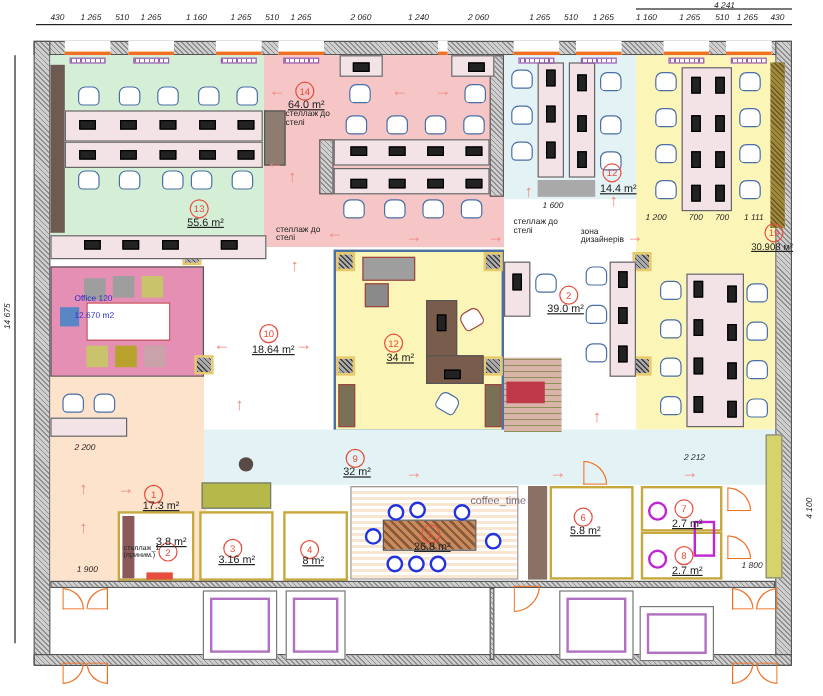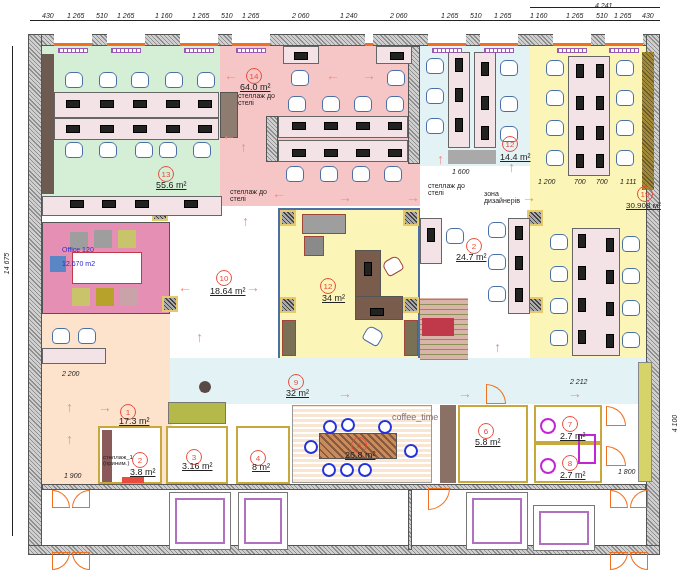--- a/index.html
+++ b/index.html
@@ -302,21 +302,21 @@
 <span class="note" style="left:392px;top:412px;font-size:9px;color:#7d6a7a;">coffee_time</span>
 <div class="room" style="left:440px;top:405px;width:16px;height:78px;background:#8a7065;"></div>
 
 <div class="abs" style="left:540px;top:418px;width:12px;height:12px;border:2px solid #c026d3;border-radius:50%;"></div>
 <div class="abs" style="left:540px;top:458px;width:12px;height:12px;border:2px solid #c026d3;border-radius:50%;"></div>
 <div class="abs" style="left:578px;top:434px;width:14px;height:26px;border:2px solid #c026d3;"></div>
 
 <div class="room-num" style="left:120px;top:404px">1</div>
 <span class="area" style="left:119px;top:416px">17.3 m²</span>
 <div class="room-num" style="left:132px;top:452px">2</div>
-<span class="area" style="left:130px;top:467px">3.8 m²</span>
+<span class="area" style="left:130px;top:446px">3.8 m²</span>
 <span class="note" style="left:103px;top:454px;font-size:6px;width:30px;white-space:normal;">стеллаж_1 (приним.)</span>
 <div class="room-num" style="left:186px;top:449px">3</div>
 <span class="area" style="left:182px;top:461px">3.16 m²</span>
 <div class="room-num" style="left:250px;top:450px">4</div>
 <span class="area" style="left:252px;top:462px">8 m²</span>
 <div class="room-num" style="left:351px;top:437px">5</div>
 <span class="area" style="left:345px;top:450px">26.8 m²</span>
 <div class="room-num" style="left:478px;top:423px">6</div>
 <span class="area" style="left:475px;top:437px">5.8 m²</span>
 <div class="room-num" style="left:562px;top:416px">7</div>
@@ -329,21 +329,21 @@
 <span class="area" style="left:210px;top:286px">18.64 m²</span>
 <div class="room-num" style="left:320px;top:278px">12</div>
 <span class="area" style="left:322px;top:293px">34 m²</span>
 <div class="room-num" style="left:158px;top:166px">13</div>
 <span class="area" style="left:156px;top:180px">55.6 m²</span>
 <div class="room-num" style="left:246px;top:68px">14</div>
 <span class="area" style="left:240px;top:82px">64.0 m²</span>
 <div class="room-num" style="left:502px;top:136px">12</div>
 <span class="area" style="left:500px;top:152px">14.4 m²</span>
 <div class="room-num" style="left:466px;top:238px">2</div>
-<span class="area" style="left:456px;top:252px">24.7 m²</span>
+<span class="area" style="left:456px;top:252px">39.0 m²</span>
 <div class="room-num" style="left:637px;top:186px">19</div>
 <span class="area" style="left:626px;top:201px;font-size:8px;">30.908 м²</span>
 
 <span class="note" style="left:238px;top:92px;width:40px;white-space:normal;">стеллаж до стелі</span>
 <span class="note" style="left:230px;top:188px;width:40px;white-space:normal;">стеллаж до стелі</span>
 <span class="note" style="left:428px;top:182px;width:40px;white-space:normal;">стеллаж до стелі</span>
 <span class="note" style="left:484px;top:190px;width:40px;white-space:normal;">зона дизайнерів</span>
 
 <span class="dim" style="left:62px;top:370px">2 200</span>
 <span class="dim" style="left:64px;top:472px">1 900</span>

